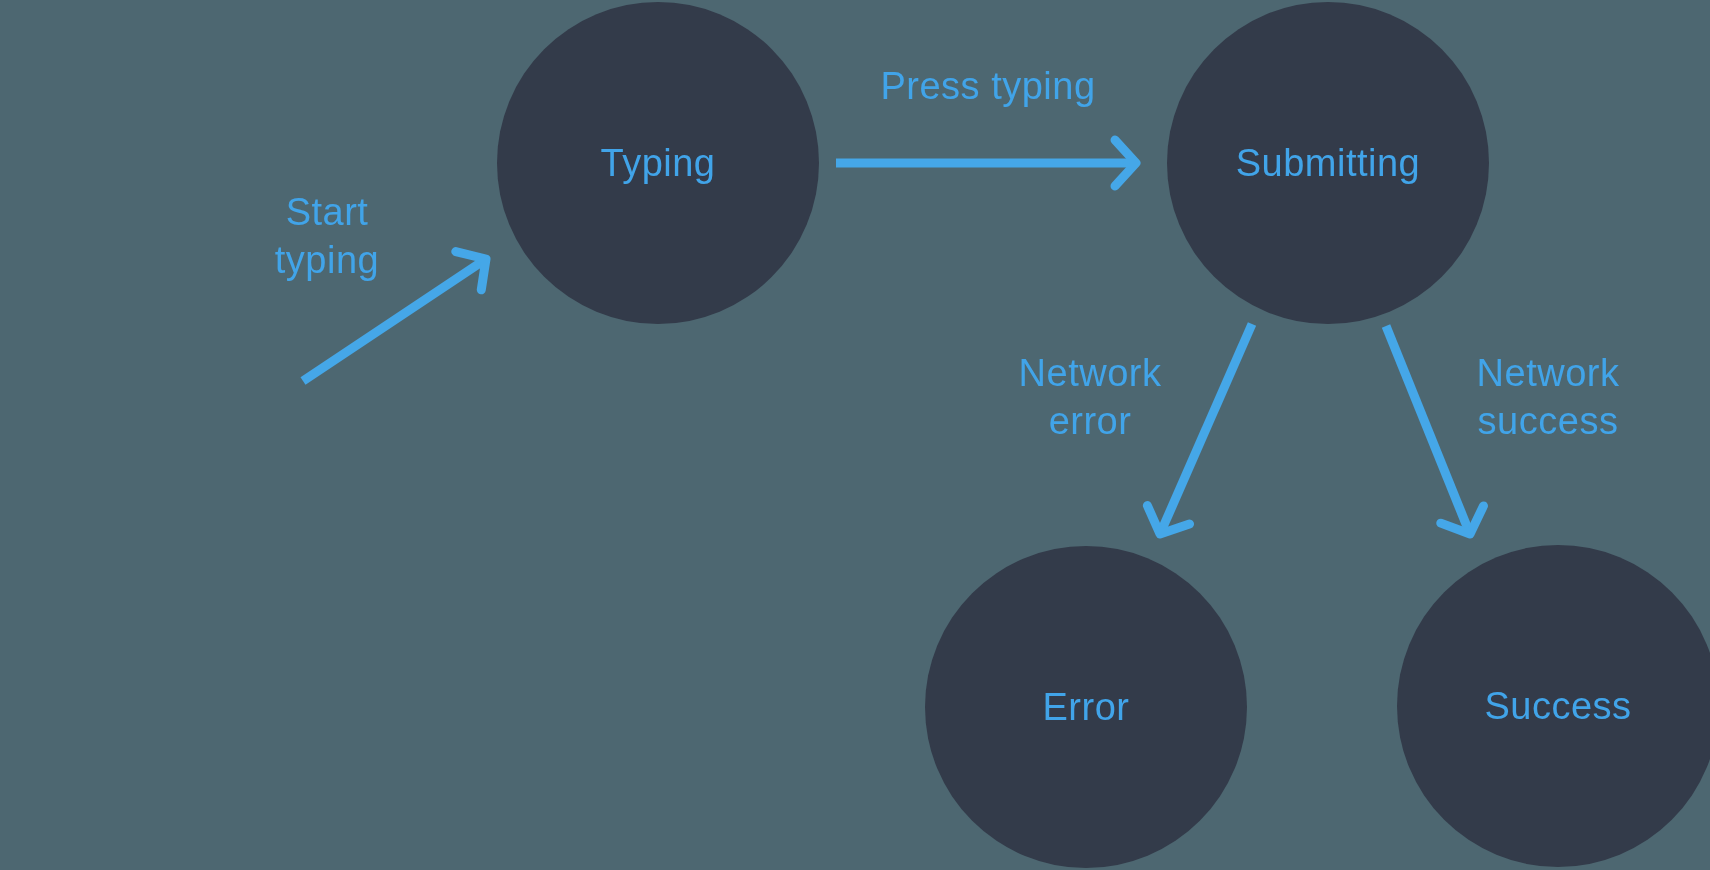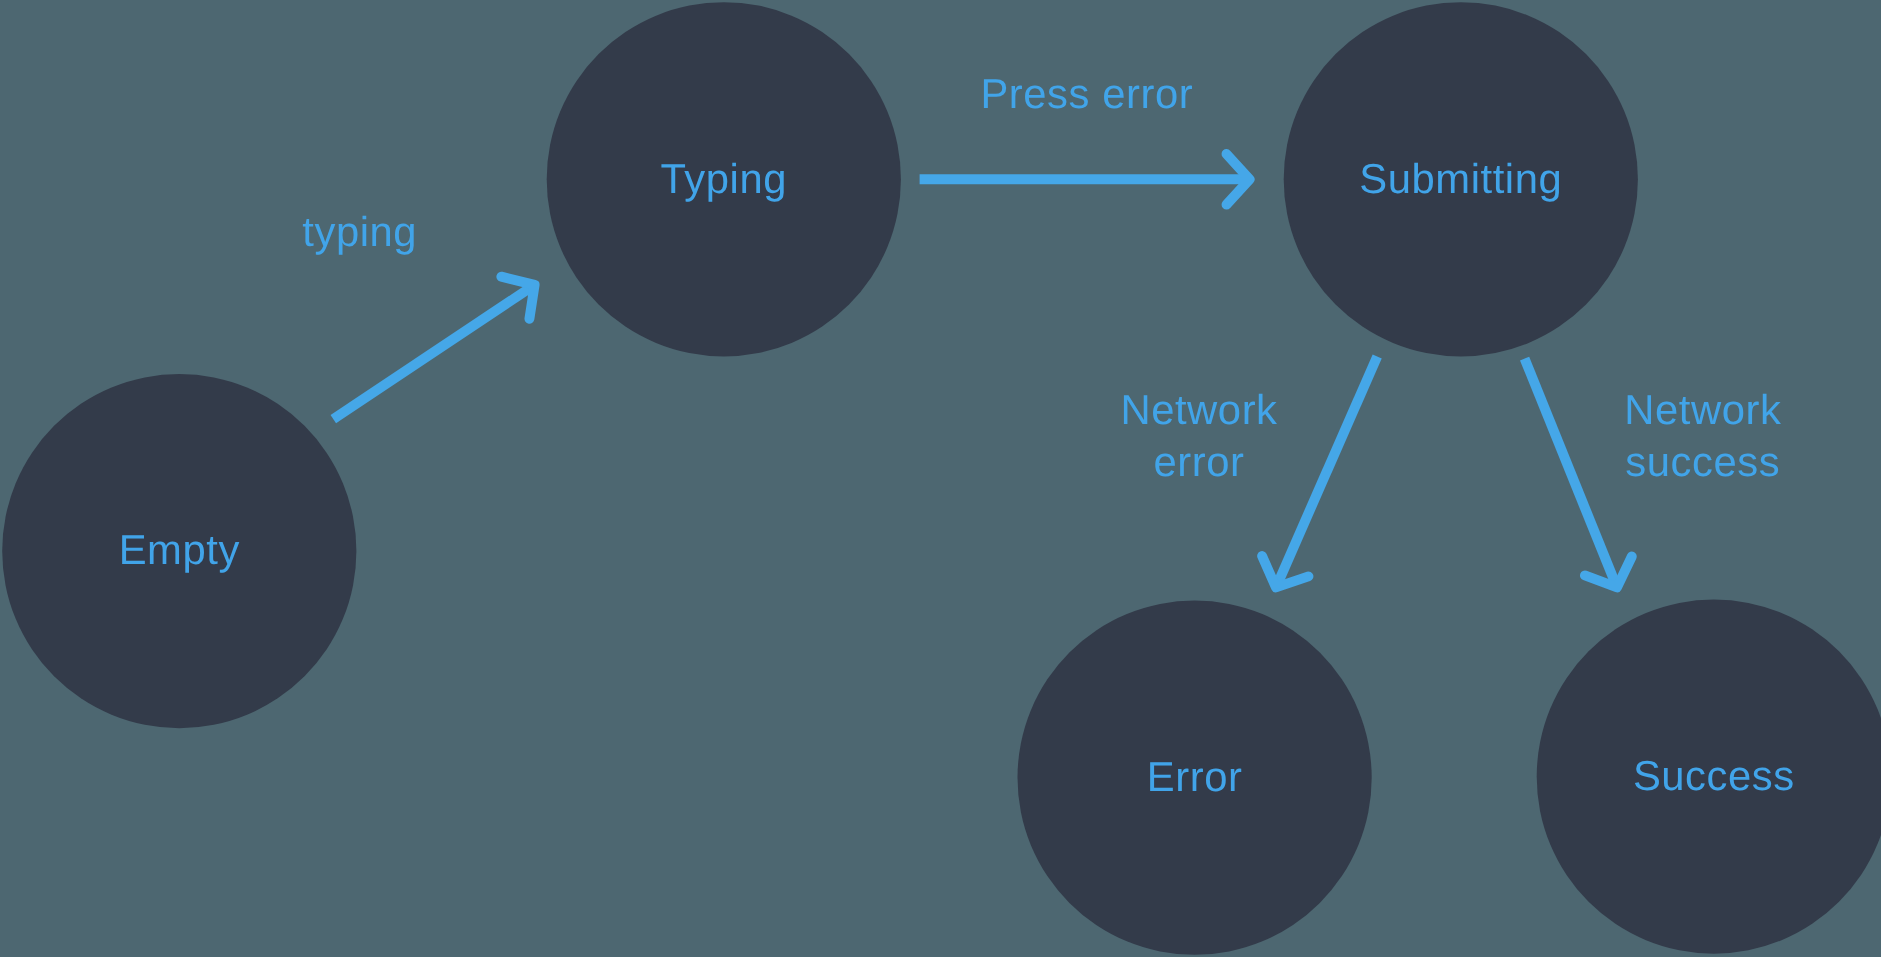--- a/index.html
+++ b/index.html
@@ -64,23 +64,20 @@
     stroke: #45a7e8;
     stroke-width: 9;
     fill: none;
   }
 </style>
 </head>
 <body>
 
 <div id="stage">
 
-  <div class="node" id="node-empty">
-    <span class="node-label">Empty</span>
-  </div>
 
   <div class="node" id="node-typing">
     <span class="node-label">Typing</span>
   </div>
 
   <div class="node" id="node-submitting">
     <span class="node-label">Submitting</span>
   </div>
 
   <div class="node" id="node-error">
@@ -101,25 +98,26 @@
     <line class="arrow" x1="303" y1="381" x2="486" y2="259" marker-end="url(#chevron)"></line>
 
     <line class="arrow" x1="836" y1="163" x2="1136" y2="163" marker-end="url(#chevron)"></line>
 
     <line class="arrow" x1="1252" y1="324" x2="1160" y2="534" marker-end="url(#chevron)"></line>
 
     <line class="arrow" x1="1386" y1="326" x2="1470" y2="534" marker-end="url(#chevron)"></line>
   </svg>
 
   <div class="edge-label" id="label-start-typing">
+    <span>Start</span>
     <span>typing</span>
   </div>
 
   <div class="edge-label" id="label-press-submit">
-    <span>Press error</span>
+    <span>Press typing</span>
   </div>
 
   <div class="edge-label" id="label-network-error">
     <span>Network</span>
     <span>error</span>
   </div>
 
   <div class="edge-label" id="label-network-success">
     <span>Network</span>
     <span>success</span>

